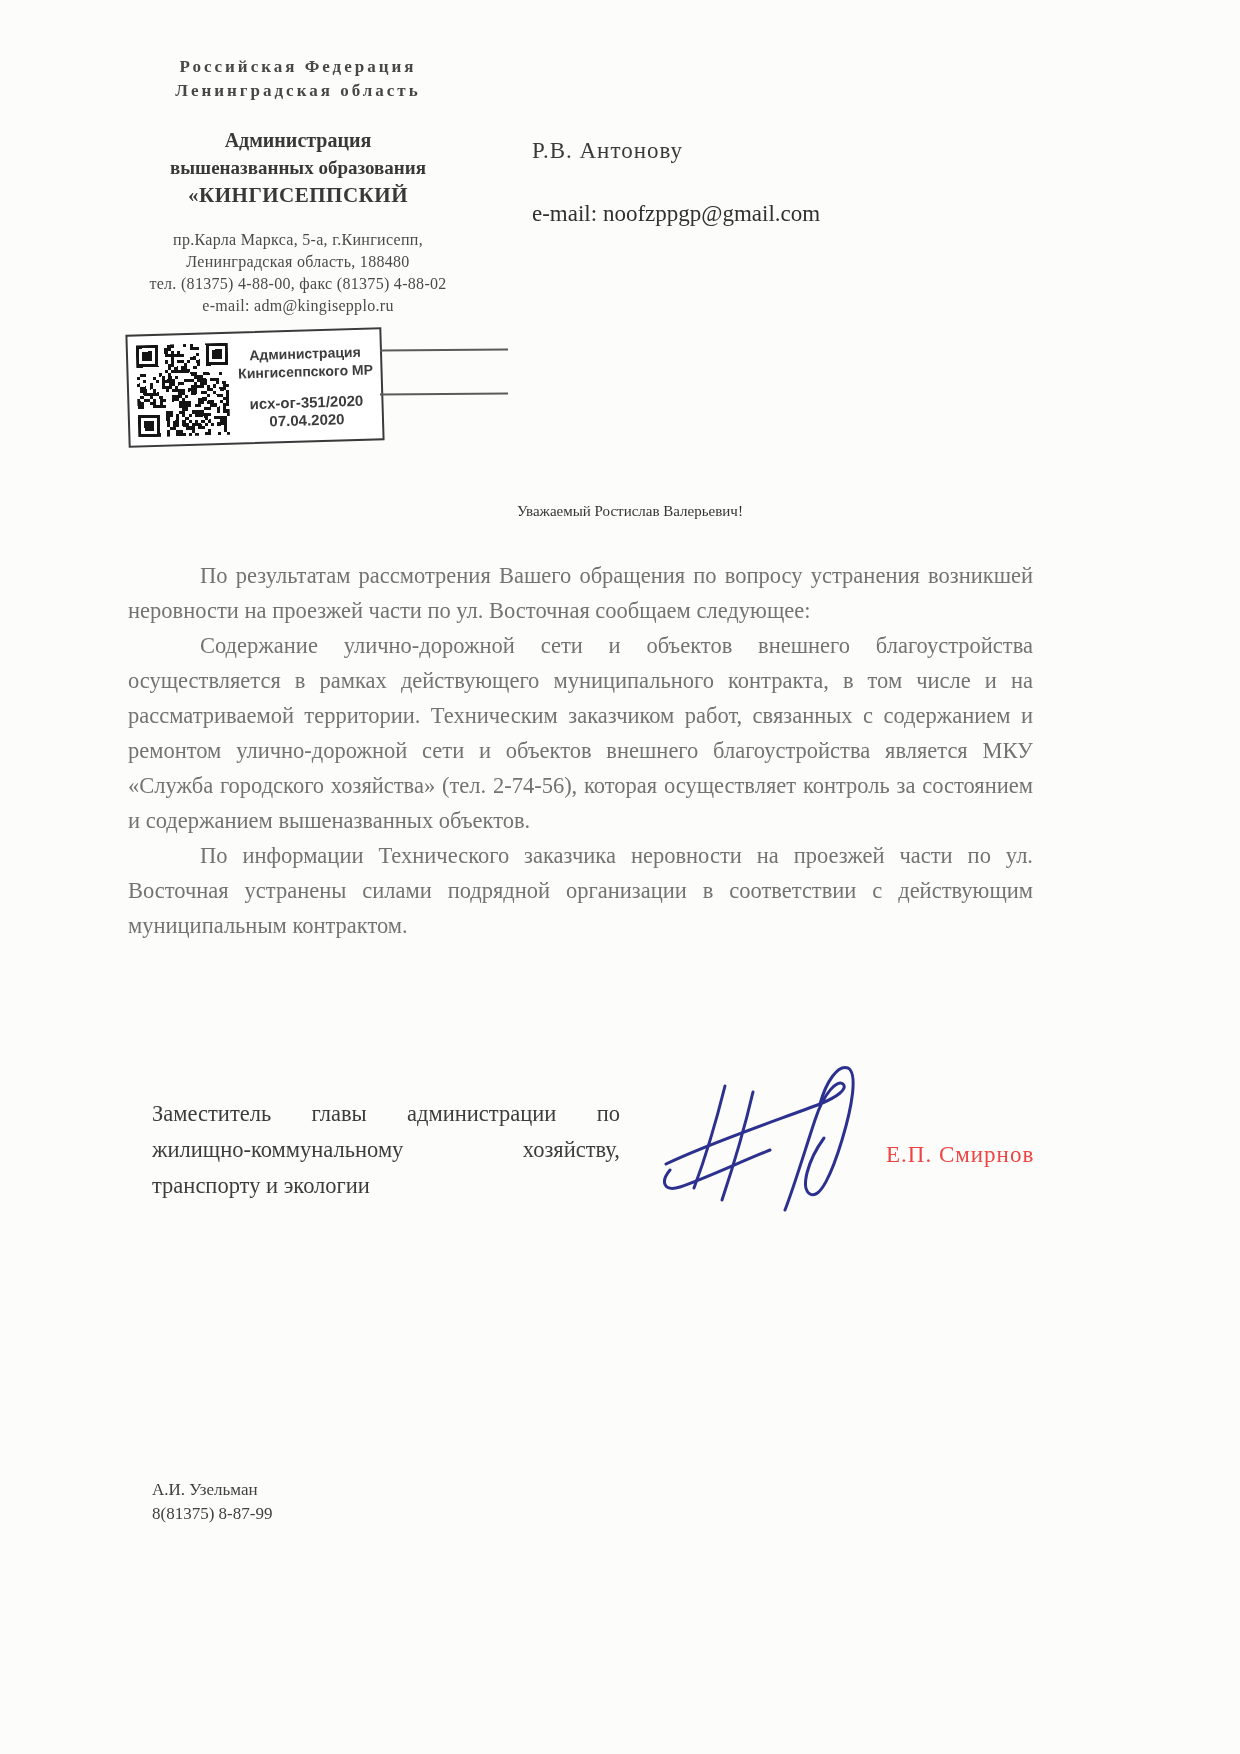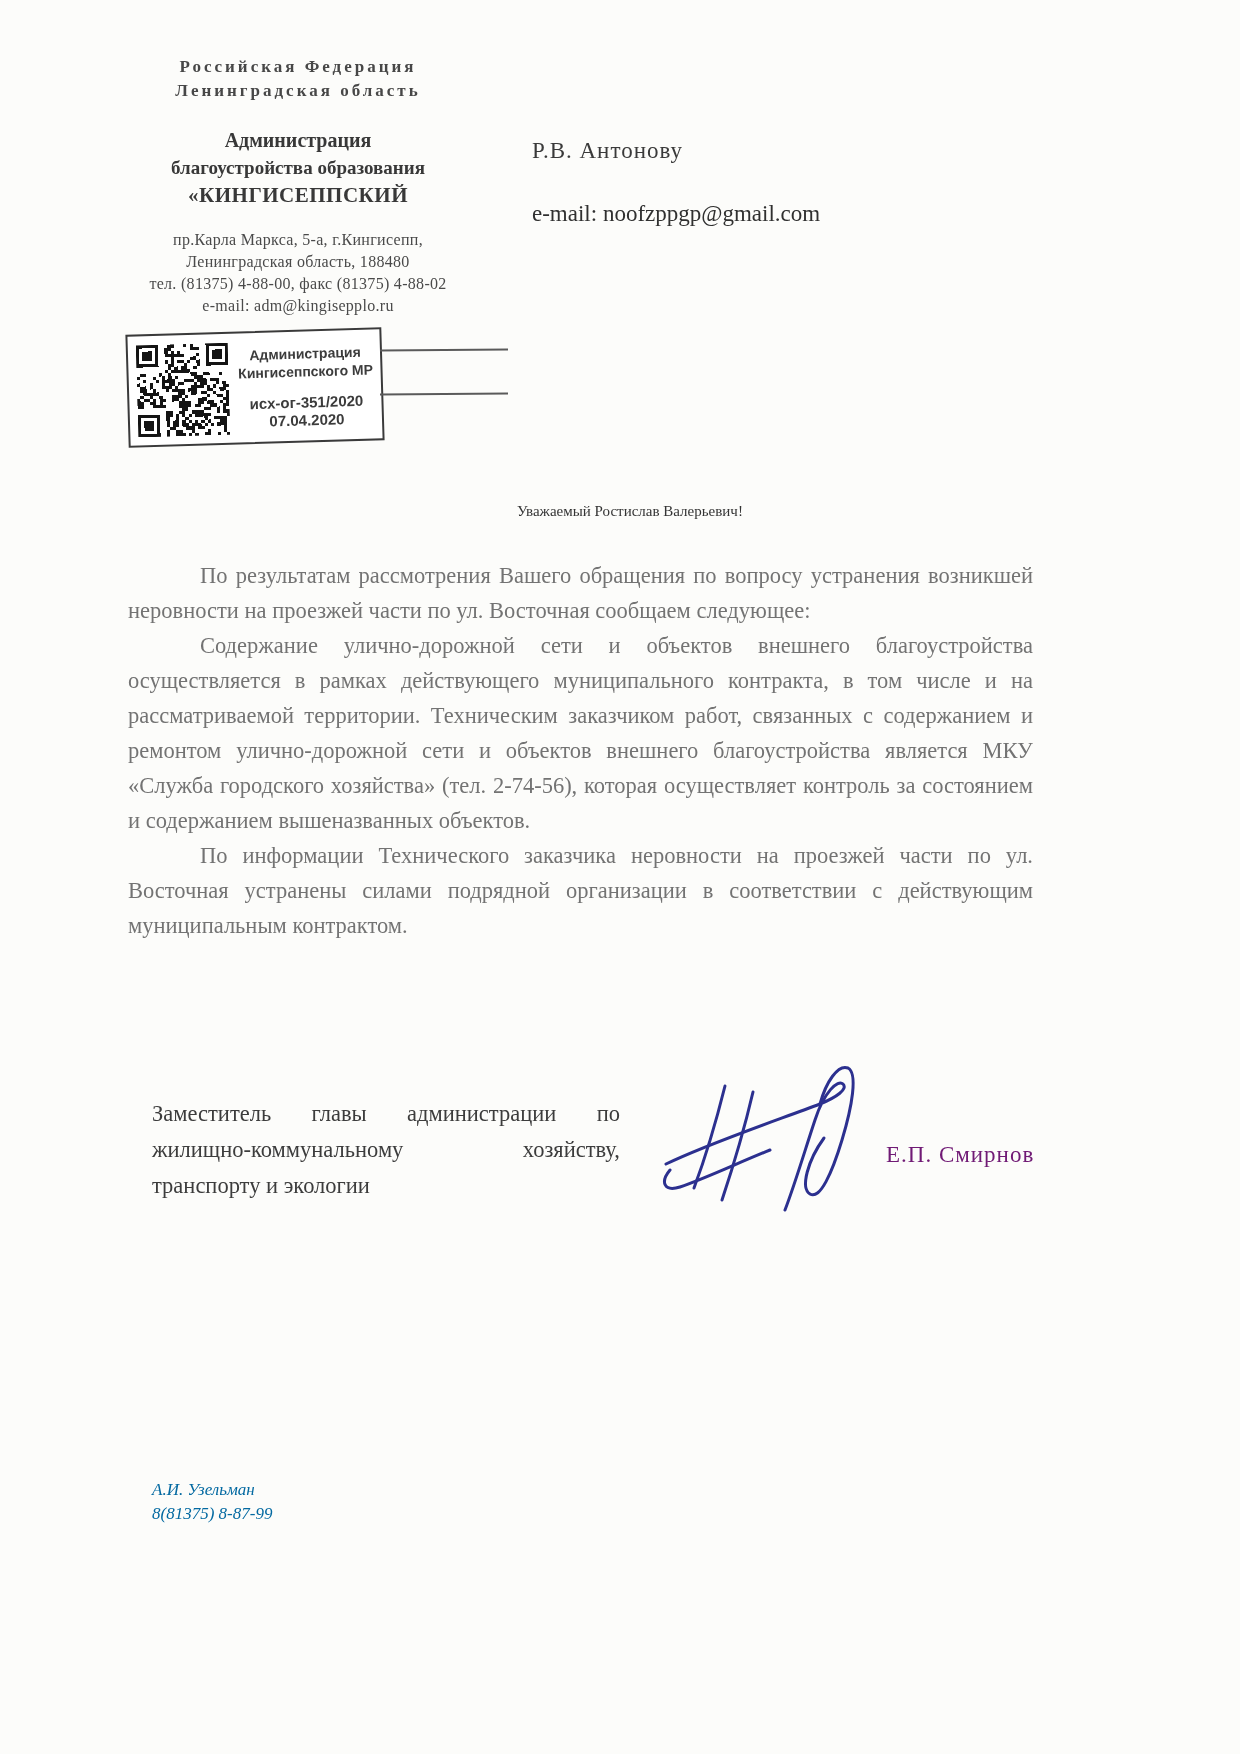--- a/index.html
+++ b/index.html
@@ -74,40 +74,40 @@
     text-align:justify;
   }
   .body-text p{margin:0;text-indent:72px;}
   
   .signoff-title{
     position:absolute;left:152px;top:1096px;width:468px;
     font-size:22.5px;line-height:36px;color:#3c3c3c;
     text-align:justify;
   }
   .signature-ink{position:absolute;left:652px;top:1052px;width:240px;height:170px;}
-  .sign-name{position:absolute;left:886px;top:1142px;font-size:23px;letter-spacing:1px;color:#701a75;}
+  .sign-name{position:absolute;left:886px;top:1142px;font-size:23px;letter-spacing:1px;color:#ef4444;}
   
   .footer{
     position:absolute;left:152px;top:1478px;
-    font-size:17px;line-height:24px;color:#0369a1;font-style:italic;
+    font-size:17px;line-height:24px;color:#404040;
   }
 </style>
 </head>
 <body>
 
 <div class="page">
 
   <div class="letterhead">
     <div class="lh-top">
       <div>Российская Федерация</div>
       <div>Ленинградская область</div>
     </div>
     <div class="lh-org">
       <div class="l1">Администрация</div>
-      <div class="l2">благоустройства образования</div>
+      <div class="l2">вышеназванных образования</div>
       <div class="l3">«КИНГИСЕППСКИЙ</div>
     </div>
     <div class="lh-addr">
       <div>пр.Карла Маркса, 5-а, г.Кингисепп,</div>
       <div>Ленинградская область, 188480</div>
       <div>тел. (81375) 4-88-00, факс (81375) 4-88-02</div>
       <div>e-mail: adm@kingisepplo.ru</div>
     </div>
   </div>
 

